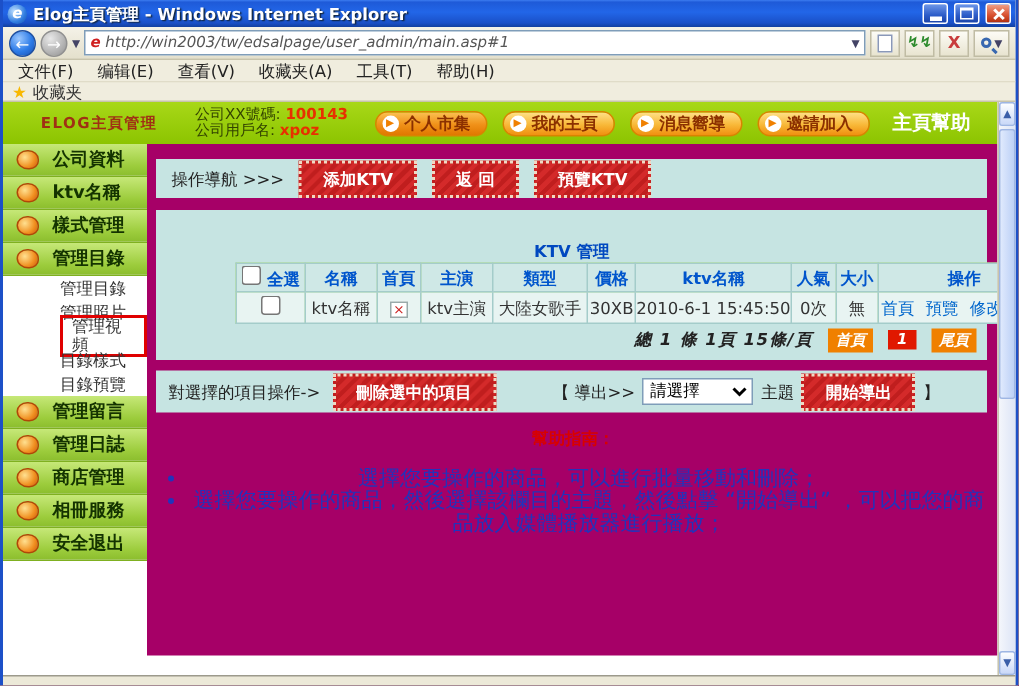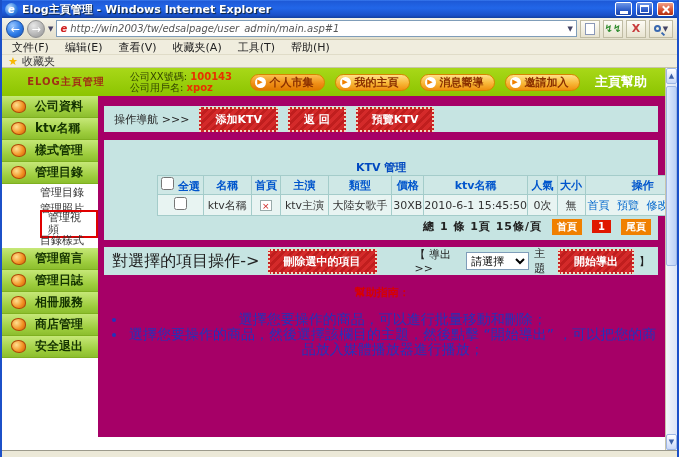--- a/index.html
+++ b/index.html
@@ -88,27 +88,27 @@
     background:repeating-linear-gradient(135deg,#D42A2A 0 3px,#C01E1E 3px 6px);
     border:2px dotted #EFD9C4; }
   
   .tablepanel { margin-top:8px; padding:20px 5px 4px; }
   .tbl-title { text-align:center; color:#0048C0; font-weight:bold; font-size:11px; height:15px; }
   table.ktv { width:100%; border-collapse:collapse; background:#bef264; font-size:11px;margin-left:48px; }
   table.ktv th { color:#0055CC; font-weight:bold; background:#CFE8E6; border:1px solid #A4CCCA; height:19px; font-size:11px; white-space:nowrap; }
   table.ktv td { border:1px solid #A4CCCA; height:21px; text-align:center; color:#333; background:#E8F4F2; white-space:nowrap; }
   .broken-img { display:inline-block; width:12px; height:11px; background:#fff; border:1px solid #9AA; color:#C22; font-size:9px; line-height:10px; }
   .oplink { color:#0066CC; margin:0 2px; cursor:pointer; }
-  .pager-row { height:19px; display:flex; align-items:center; justify-content:flex-end; gap:10px; padding-right:2px; margin-top:1px; }
+  .pager-row { height:19px; display:flex; align-items:center; justify-content:flex-end; gap:10px; padding-right:2px; margin-top:1px;font-style:italic; }
   .summary { font-weight:bold; color:#222; font-size:11px; letter-spacing:1px; }
   .pagebtn { padding:1px 5px; background:#F08000; color:#fff; font-weight:bold; font-size:10px; cursor:pointer; }
   .pagebtn.current { background:#E01800; padding:1px 6px; }
   
   .bulkpanel { margin-top:7px; height:28px; display:flex; align-items:center; gap:8px; padding:0 8px; }
-  .bulk-label { color:#222; font-size:16px; white-space:nowrap; }
+  .bulk-label { color:#222; font-size:11px; white-space:nowrap; }
   .export-group { display:flex; align-items:center; gap:5px; margin-left:30px; color:#222; font-size:11px; }
   .export-group select { height:18px; font-size:11px; width:74px; border:1px solid #7F9DB9; background:#fff; }
   
   .helpsec { margin-top:10px; padding-left:2px;text-align:center; }
   .help-title { color:#D80000; font-weight:bold; font-size:11px; }
   .helpsec ul { margin:12px 0 0 21px; color:#2233BB; font-size:14px; line-height:15px; }
   
   .scrollbar { width:16px; background:#ECF2FB; border-left:1px solid #C8C4AC; display:flex; flex-direction:column; }
   .sb-btn { height:16px; background:linear-gradient(180deg,#FDFEFF,#C9D8F8); border:1px solid #9EB6E4; border-radius:2px;
     color:#3B5FA8; font-size:7px; display:flex; align-items:center; justify-content:center; }
@@ -231,35 +231,38 @@
             </div>
           <div class="sub-item">
               <span>管理照片</span>
             </div>
           <div class="sub-item">
               <span class="boxed">管理視頻</span>
             </div>
           <div class="sub-item">
               <span>目錄樣式</span>
             </div>
+          <div class="sub-item">
+              <span>目錄預覽</span>
+            </div>
           <div class="side-item">
               <span class="snail"></span>
               <span>管理留言</span>
             </div>
           <div class="side-item">
               <span class="snail"></span>
               <span>管理日誌</span>
             </div>
           <div class="side-item">
               <span class="snail"></span>
+              <span>商店管理</span>
+            </div>
+          <div class="side-item">
+              <span class="snail"></span>
               <span>相冊服務</span>
-            </div>
-          <div class="side-item">
-              <span class="snail"></span>
-              <span>商店管理</span>
             </div>
           <div class="side-item">
               <span class="snail"></span>
               <span>安全退出</span>
             </div>
         </div>
 
         <div class="main">
           <div class="magenta">
 

